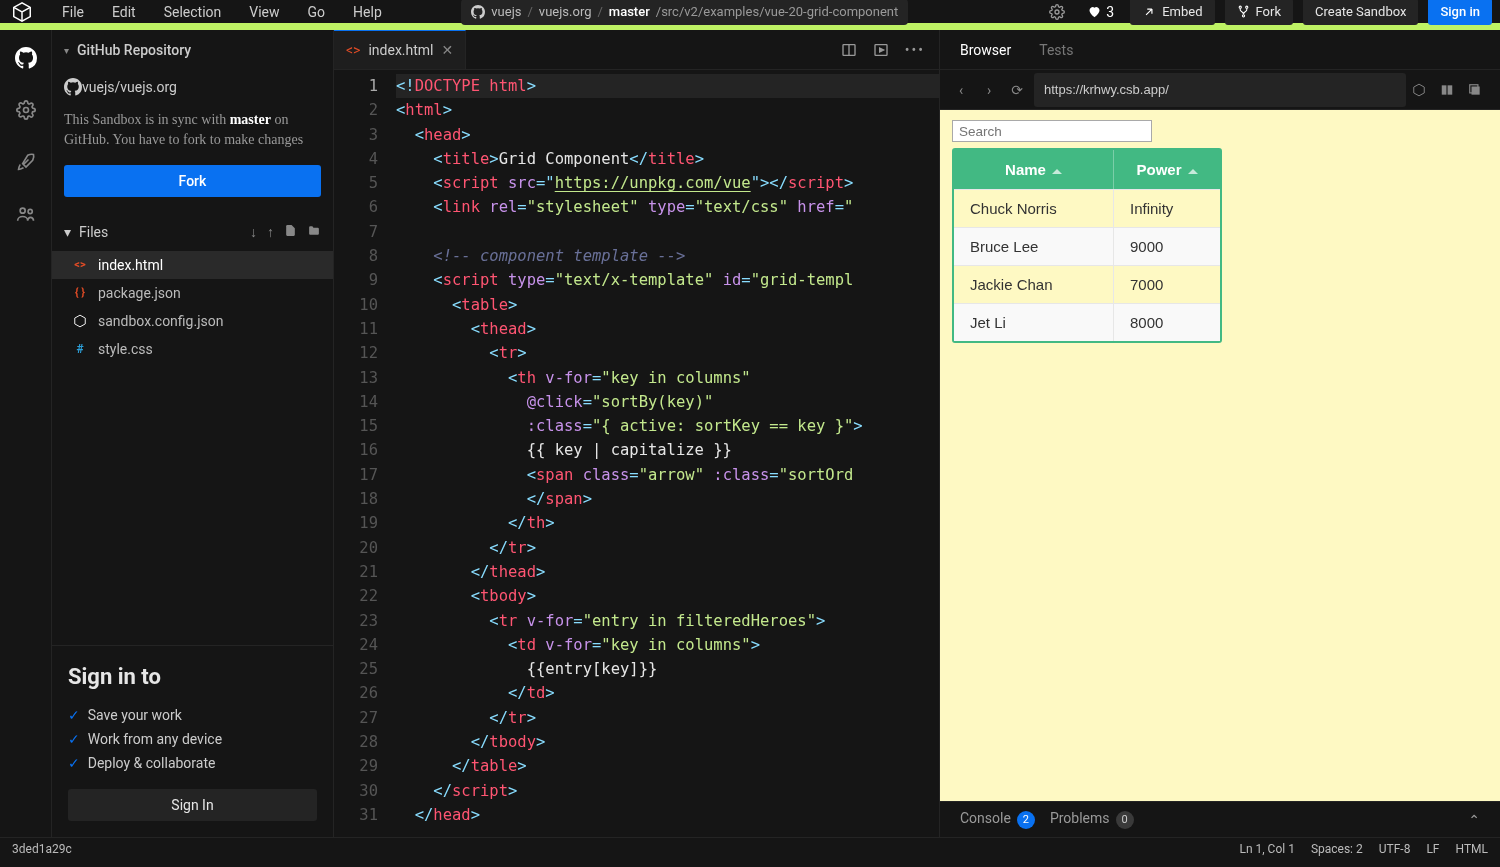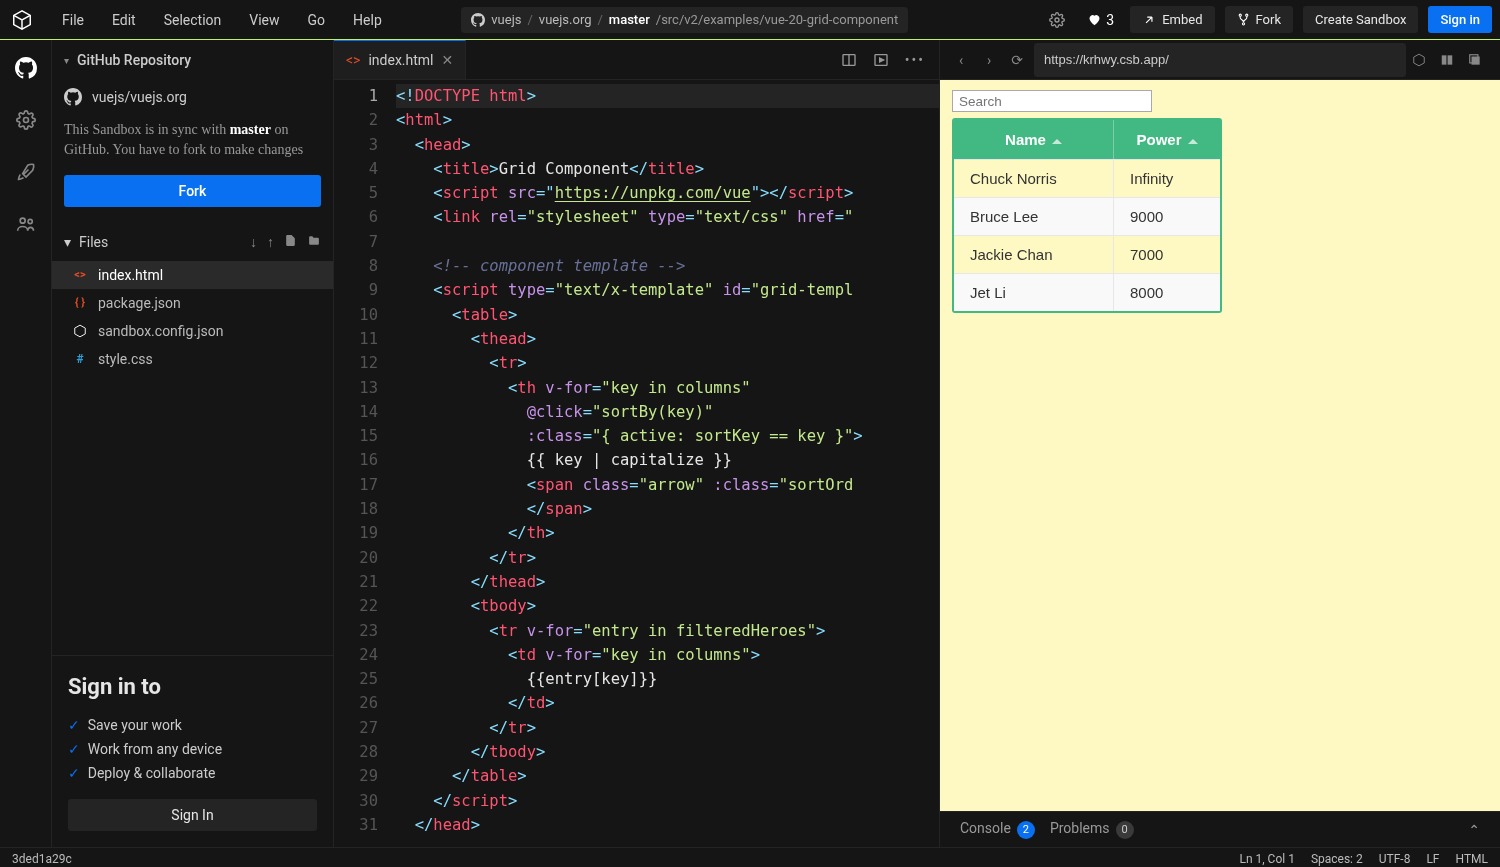--- a/index.html
+++ b/index.html
@@ -7,26 +7,26 @@
     font-family: -apple-system, BlinkMacSystemFont, "Segoe UI", Roboto, sans-serif;
     background: #151515;
     color: #e6e6e6;
     width: 1500px;
     height: 867px;
     overflow: hidden;
     font-size: 14px;
   }
   
   .menubar {
-    height: 40px;
+    height: 30px;
     background: #151515;
     display: flex;
     align-items: center;
     padding: 0 8px;
-    border-bottom: 1px solid #bef264;
+    border-bottom: 7px solid #bef264;
   }
   .logo-box {
     width: 28px; height: 28px;
     display:flex;align-items:center;justify-content:center;
     margin-right: 14px;
   }
   .menubar .menus { display:flex; gap: 4px; }
   .menubar .menus .menu-item { padding: 6px 12px; color:#ccc; cursor:pointer; border-radius:3px;}
   .breadcrumb-pill {
     margin: 0 auto;
@@ -68,21 +68,21 @@
     background:#151515;
     border-right:1px solid #242424;
     display:flex;flex-direction:column;
     overflow:hidden;
   }
   .sidebar .section-head {
     height:40px; display:flex;align-items:center; padding:0 12px;
     font-weight:500; color:#ccc; gap:8px;
   }
   .sidebar .section-head .chev { color:#888; font-size:10px;}
-  .repo-row { display:flex;align-items:center;gap:10px;padding:8px 12px; color:#ccc;}
+  .repo-row { display:flex;align-items:center;padding:8px 12px; color:#ccc;}
   .sync-msg { padding: 6px 12px 14px 12px; color:#999; line-height:1.45; font-size:14px;font-family:Liberation Serif, serif;}
   .sync-msg b { color:#fff; font-weight:600;}
   .fork-btn {
     margin: 0 12px; background:#0971f1; color:#fff; text-align:center;
     padding:8px 0; border-radius:3px; cursor:pointer; font-weight:500;
   }
   .files-head {
     margin-top:18px;
     height:34px; display:flex;align-items:center;justify-content:space-between;
     padding:0 12px; color:#ccc;
@@ -453,20 +453,24 @@
           <div>28</div>
           <div>29</div>
           <div>30</div>
           <div>31</div>
         </div>
       <div class="code" id="code"><div class="line hl"><span class="t-punc">&lt;!</span><span class="t-red">DOCTYPE</span> <span class="t-red">html</span><span class="t-punc">&gt;</span></div><div class="line"><span class="t-punc">&lt;</span><span class="t-tag">html</span><span class="t-punc">&gt;</span></div><div class="line">  <span class="t-punc">&lt;</span><span class="t-tag">head</span><span class="t-punc">&gt;</span></div><div class="line">    <span class="t-punc">&lt;</span><span class="t-tag">title</span><span class="t-punc">&gt;</span>Grid Component<span class="t-punc">&lt;/</span><span class="t-tag">title</span><span class="t-punc">&gt;</span></div><div class="line">    <span class="t-punc">&lt;</span><span class="t-tag">script</span> <span class="t-attr">src</span><span class="t-punc">=</span><span class="t-punc">"</span><span class="t-url">https://unpkg.com/vue</span><span class="t-punc">"</span><span class="t-punc">&gt;&lt;/</span><span class="t-tag">script</span><span class="t-punc">&gt;</span></div><div class="line">    <span class="t-punc">&lt;</span><span class="t-tag">link</span> <span class="t-attr">rel</span><span class="t-punc">=</span><span class="t-str">"stylesheet"</span> <span class="t-attr">type</span><span class="t-punc">=</span><span class="t-str">"text/css"</span> <span class="t-attr">href</span><span class="t-punc">=</span><span class="t-str">"</span></div><div class="line">&nbsp;</div><div class="line">    <span class="t-cmt">&lt;!-- component template --&gt;</span></div><div class="line">    <span class="t-punc">&lt;</span><span class="t-tag">script</span> <span class="t-attr">type</span><span class="t-punc">=</span><span class="t-str">"text/x-template"</span> <span class="t-attr">id</span><span class="t-punc">=</span><span class="t-str">"grid-templ</span></div><div class="line">      <span class="t-punc">&lt;</span><span class="t-tag">table</span><span class="t-punc">&gt;</span></div><div class="line">        <span class="t-punc">&lt;</span><span class="t-tag">thead</span><span class="t-punc">&gt;</span></div><div class="line">          <span class="t-punc">&lt;</span><span class="t-tag">tr</span><span class="t-punc">&gt;</span></div><div class="line">            <span class="t-punc">&lt;</span><span class="t-tag">th</span> <span class="t-attr">v-for</span><span class="t-punc">=</span><span class="t-str">"key in columns"</span></div><div class="line">              <span class="t-attr">@click</span><span class="t-punc">=</span><span class="t-str">"sortBy(key)"</span></div><div class="line">              <span class="t-attr">:class</span><span class="t-punc">=</span><span class="t-str">"{ active: sortKey == key }"</span><span class="t-punc">&gt;</span></div><div class="line">              {{ key | capitalize }}</div><div class="line">              <span class="t-punc">&lt;</span><span class="t-tag">span</span> <span class="t-attr">class</span><span class="t-punc">=</span><span class="t-str">"arrow"</span> <span class="t-attr">:class</span><span class="t-punc">=</span><span class="t-str">"sortOrd</span></div><div class="line">              <span class="t-punc">&lt;/</span><span class="t-tag">span</span><span class="t-punc">&gt;</span></div><div class="line">            <span class="t-punc">&lt;/</span><span class="t-tag">th</span><span class="t-punc">&gt;</span></div><div class="line">          <span class="t-punc">&lt;/</span><span class="t-tag">tr</span><span class="t-punc">&gt;</span></div><div class="line">        <span class="t-punc">&lt;/</span><span class="t-tag">thead</span><span class="t-punc">&gt;</span></div><div class="line">        <span class="t-punc">&lt;</span><span class="t-tag">tbody</span><span class="t-punc">&gt;</span></div><div class="line">          <span class="t-punc">&lt;</span><span class="t-tag">tr</span> <span class="t-attr">v-for</span><span class="t-punc">=</span><span class="t-str">"entry in filteredHeroes"</span><span class="t-punc">&gt;</span></div><div class="line">            <span class="t-punc">&lt;</span><span class="t-tag">td</span> <span class="t-attr">v-for</span><span class="t-punc">=</span><span class="t-str">"key in columns"</span><span class="t-punc">&gt;</span></div><div class="line">              {{entry[key]}}</div><div class="line">            <span class="t-punc">&lt;/</span><span class="t-tag">td</span><span class="t-punc">&gt;</span></div><div class="line">          <span class="t-punc">&lt;/</span><span class="t-tag">tr</span><span class="t-punc">&gt;</span></div><div class="line">        <span class="t-punc">&lt;/</span><span class="t-tag">tbody</span><span class="t-punc">&gt;</span></div><div class="line">      <span class="t-punc">&lt;/</span><span class="t-tag">table</span><span class="t-punc">&gt;</span></div><div class="line">    <span class="t-punc">&lt;/</span><span class="t-tag">script</span><span class="t-punc">&gt;</span></div><div class="line">  <span class="t-punc">&lt;/</span><span class="t-tag">head</span><span class="t-punc">&gt;</span></div></div>
     </div>
   </div>
 
   <div class="preview-col">
+    <div class="preview-tabs">
+      <div class="ptab active">Browser</div>
+      <div class="ptab">Tests</div>
+    </div>
     <div class="addr-row">
       <span class="nav-btn">‹</span>
       <span class="nav-btn">›</span>
       <span class="nav-btn">⟳</span>
       <input class="addr-input" value="https://krhwy.csb.app/" style="">
       <span class="tool-btn">
           <svg width="14" height="14" viewBox="0 0 24 24" fill="none" stroke="#888" stroke-width="1.6">
             <path d="M12 2L3 7v10l9 5 9-5V7l-9-5z"></path>
           </svg>
         </span>

